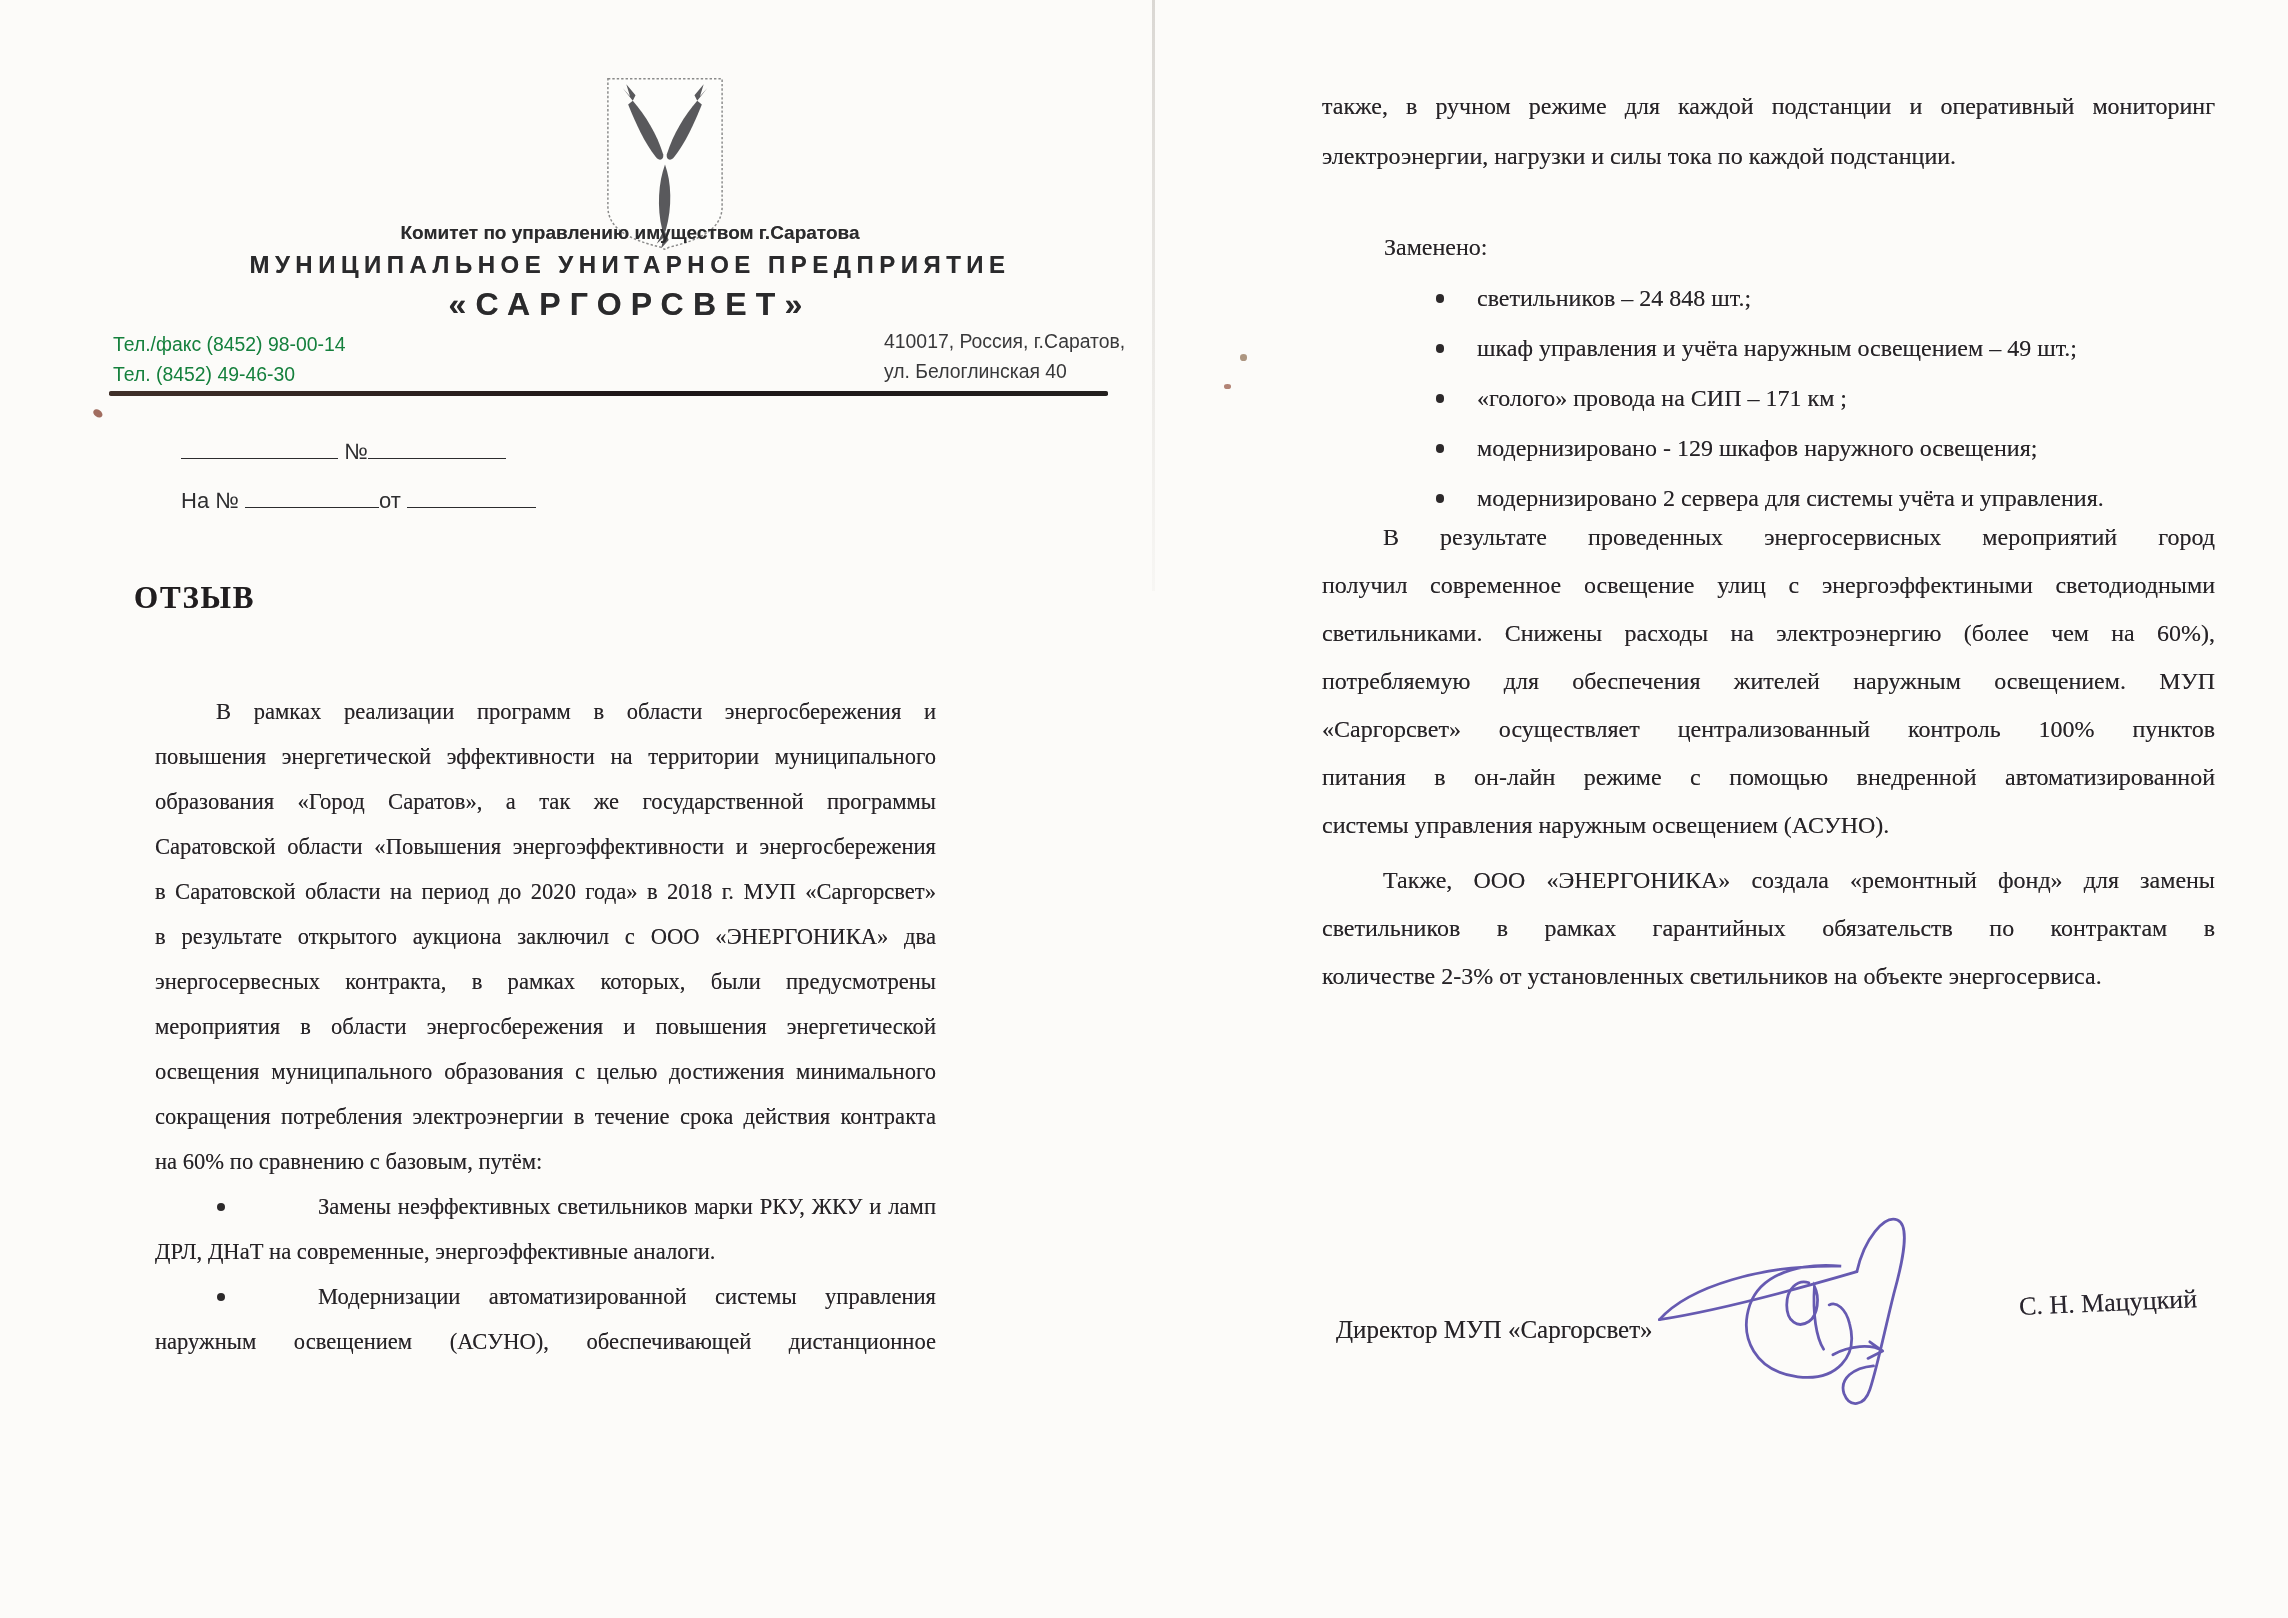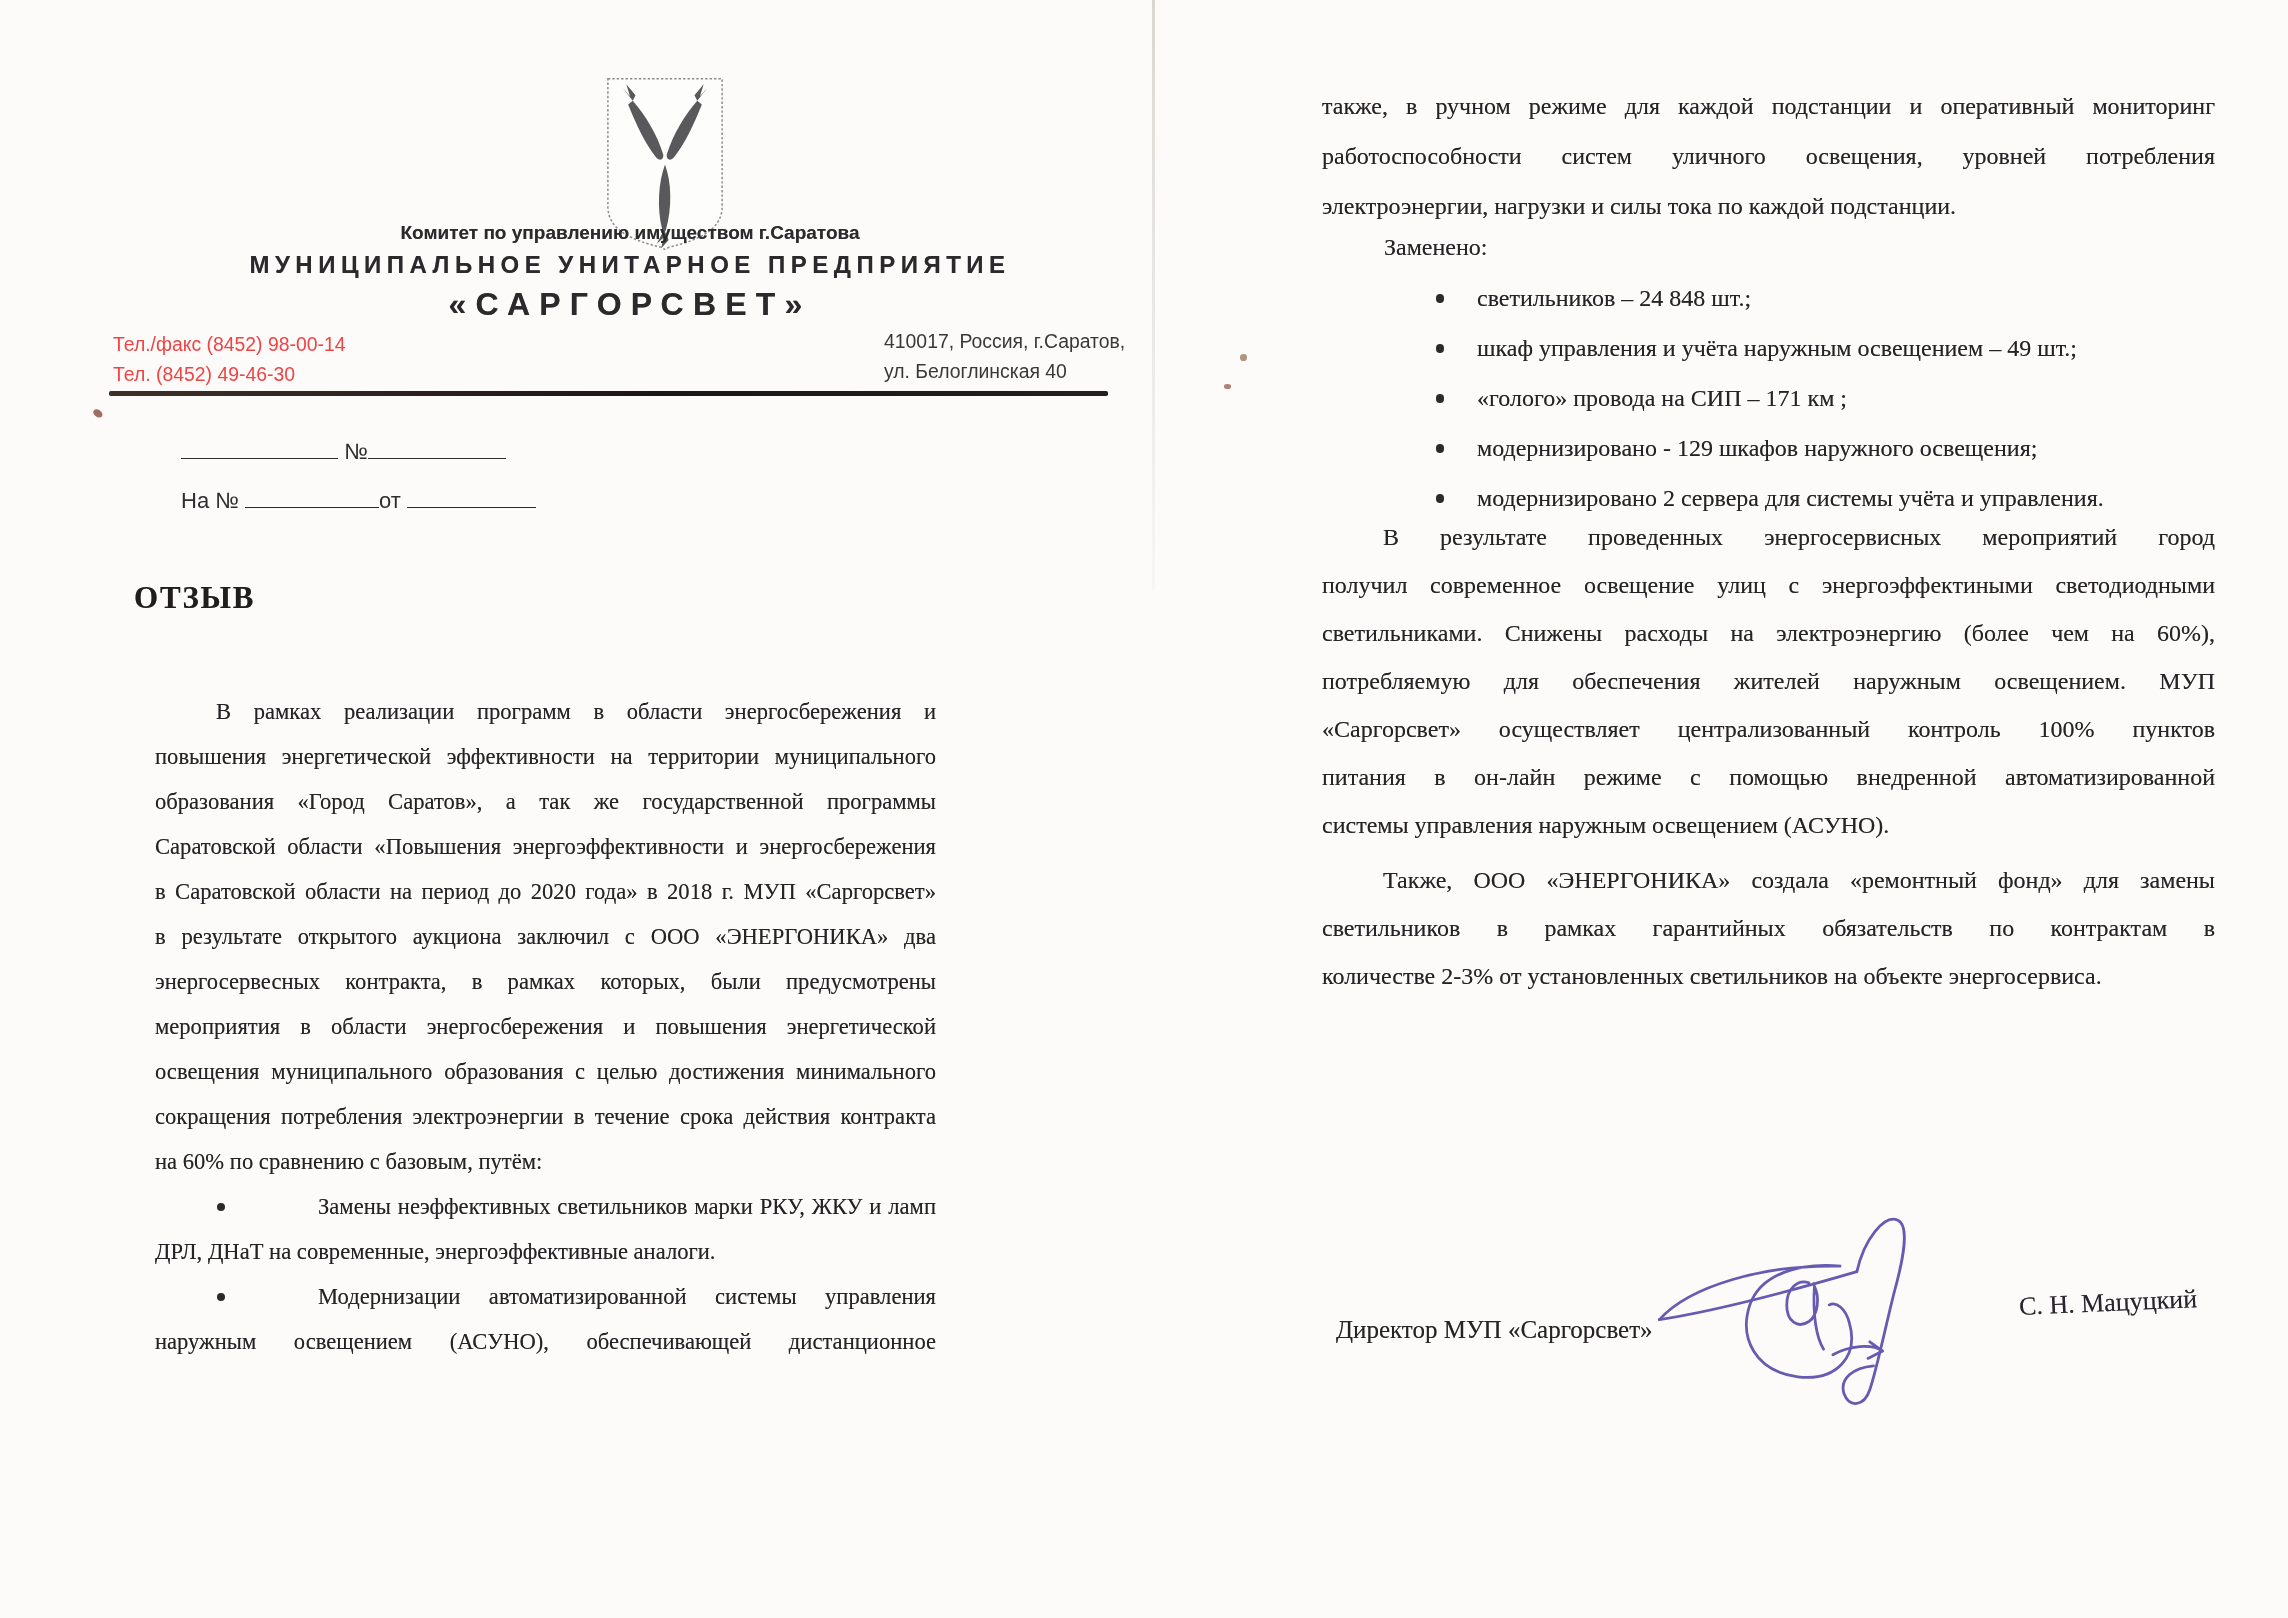--- a/index.html
+++ b/index.html
@@ -10,21 +10,21 @@
   .soft{text-shadow:0 0 0.6px rgba(45,40,40,0.5);}
 
   
   .crest{left:605px;top:76px;width:120px;height:175px;}
   .committee{left:120px;top:222px;width:1020px;text-align:center;font-weight:bold;
              font-size:19px;color:#2b2b2d;}
   .orgtype{left:120px;top:251px;width:1020px;text-align:center;font-weight:bold;
            font-size:24px;letter-spacing:5.5px;color:#2a2a2c;}
   .orgname{left:120px;top:286px;width:1020px;text-align:center;font-weight:bold;
            font-size:32px;letter-spacing:9.2px;color:#2a2a2c;}
-  .contact{left:113px;top:330px;font-size:19.4px;line-height:29.5px;color:#ef4444;}
+  .contact{left:113px;top:330px;font-size:19.4px;line-height:29.5px;color:#15803d;}
   .addr{left:884px;top:327px;font-size:19.4px;line-height:29.5px;color:#38383a;}
   .hrule{left:109px;top:391px;width:999px;height:4.6px;
          background:linear-gradient(90deg,#40302a 0%,#1c1517 55%,#23201f 100%);border-radius:1.8px;}
 
   
   .refrow{font-size:22px;color:#2e2e30;}
   .ref1{left:181px;top:436px;}
   .ref2{left:181px;top:485px;}
   .blank{display:inline-block;border-bottom:1.8px solid #2c2c2e;height:22px;vertical-align:baseline;}
 
@@ -124,21 +124,20 @@
       <div class="tl just"><span>сокращения потребления электроэнергии в течение срока действия контракта</span></div>
       <div class="tl left"><span>на 60% по сравнению с базовым, путём:</span></div>
       <div class="tl just bul"><span class="bdot"></span><span>Замены неэффективных светильников марки РКУ, ЖКУ и ламп</span></div>
       <div class="tl left"><span>ДРЛ, ДНаТ на современные, энергоэффективные аналоги.</span></div>
       <div class="tl just bul"><span class="bdot"></span><span>Модернизации автоматизированной системы управления</span></div>
       <div class="tl just"><span>наружным освещением (АСУНО), обеспечивающей дистанционное</span></div>
     </div>
 
   <div class="col soft" id="right-p1">
       <div class="tl just"><span>также, в ручном режиме для каждой подстанции и оперативный мониторинг</span></div>
-      <div class="tl just"><span>работоспособности систем уличного освещения, уровней потребления</span></div>
       <div class="tl left"><span>электроэнергии, нагрузки и силы тока по каждой подстанции.</span></div>
     </div>
   <div class="abs soft" id="zameneno">Заменено:</div>
   <div class="col soft" id="right-bullets">
       <div class="tl left bul"><span class="bdot"></span><span>светильников – 24 848 шт.;</span></div>
       <div class="tl left bul"><span class="bdot"></span><span>шкаф управления и учёта наружным освещением – 49 шт.;</span></div>
       <div class="tl left bul"><span class="bdot"></span><span>«голого» провода на СИП – 171 км ;</span></div>
       <div class="tl left bul"><span class="bdot"></span><span>модернизировано  - 129 шкафов наружного освещения;</span></div>
       <div class="tl left bul"><span class="bdot"></span><span>модернизировано 2 сервера для системы учёта и управления.</span></div>
     </div>

